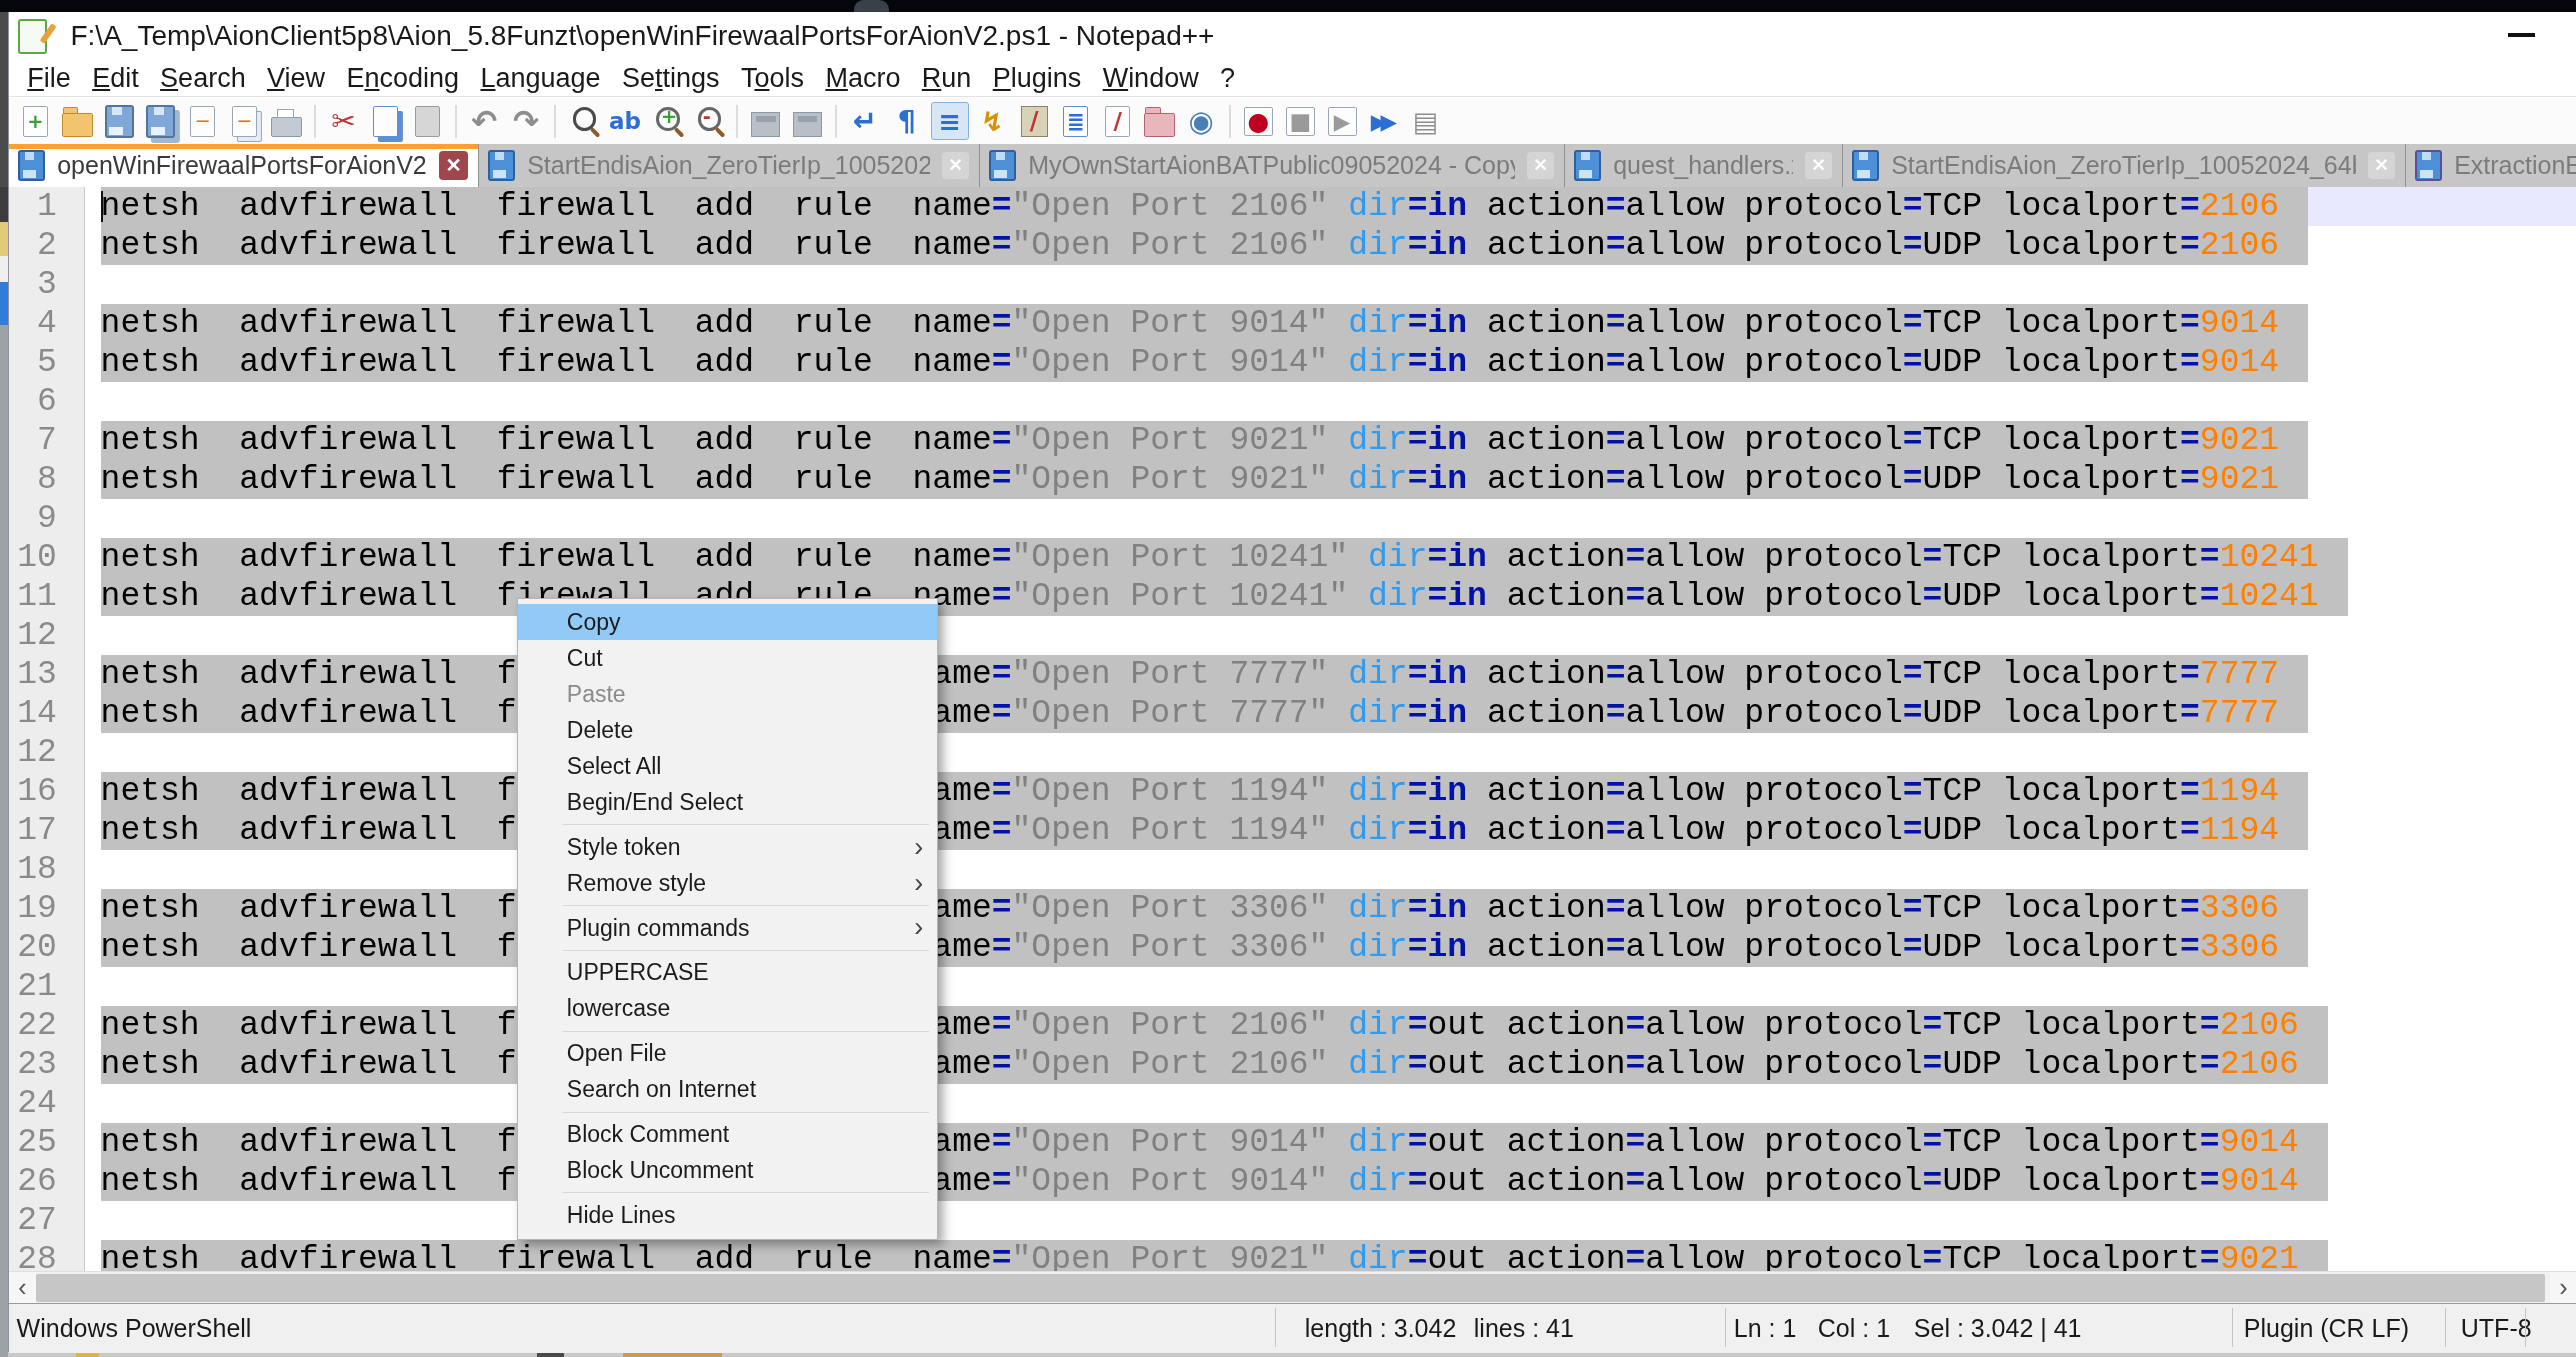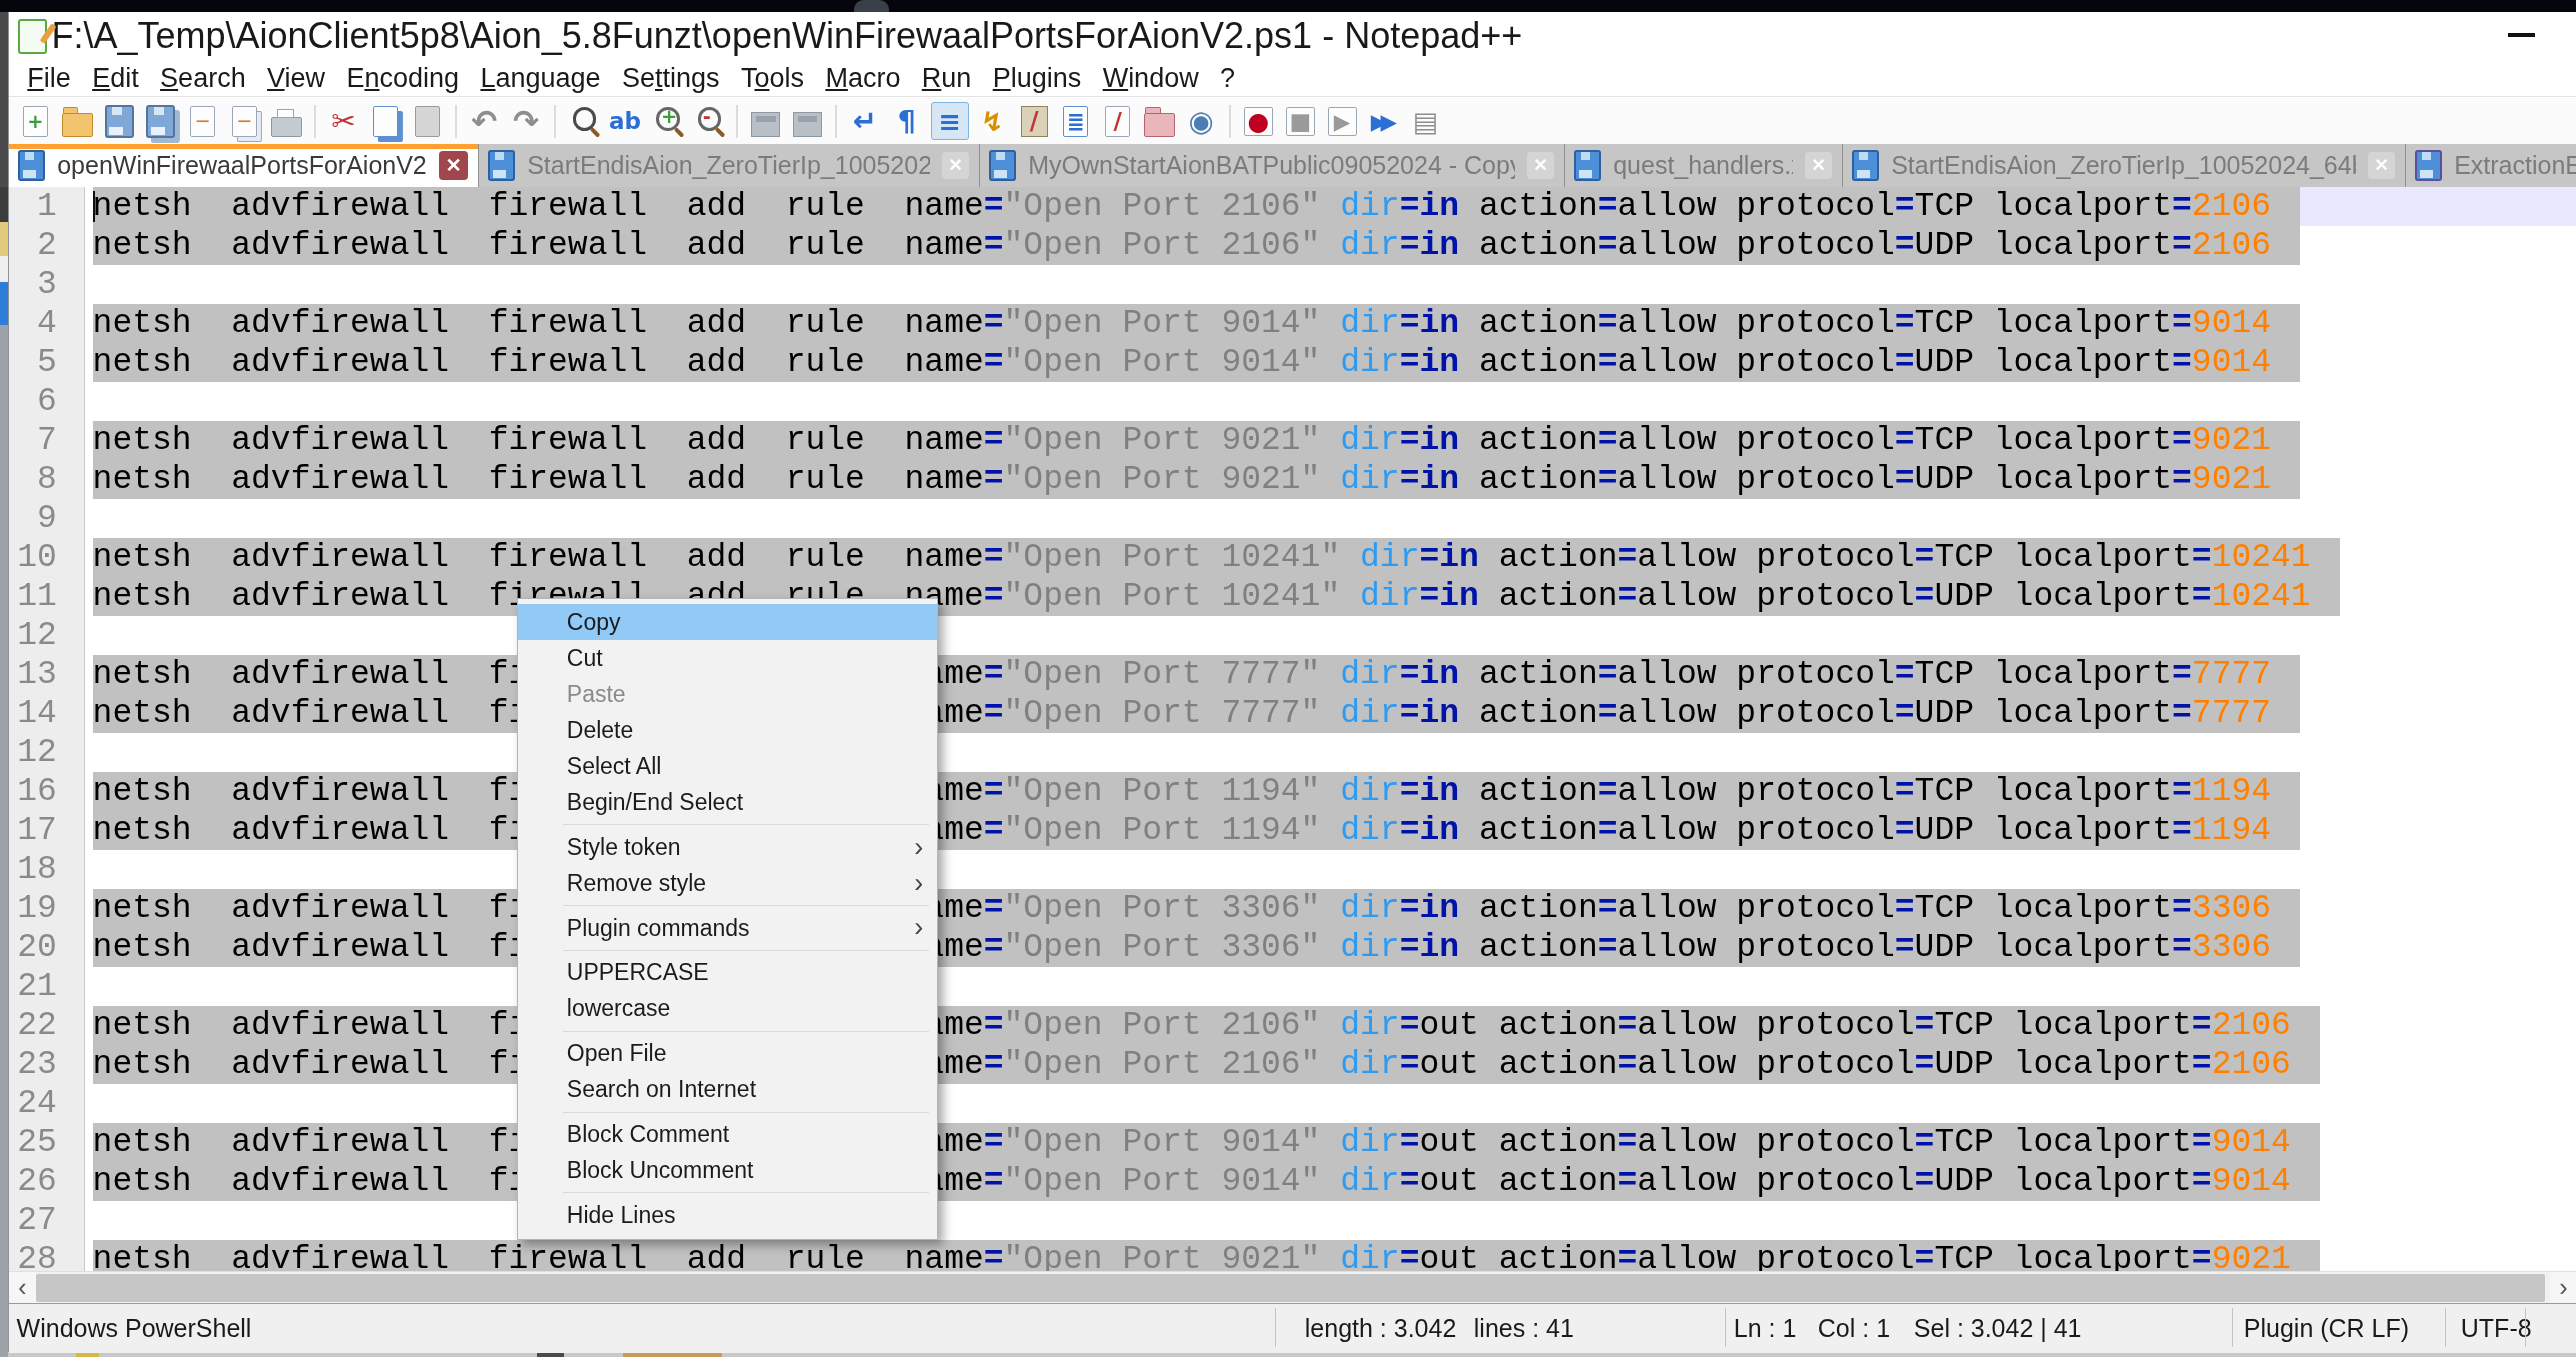--- a/index.html
+++ b/index.html
@@ -11,21 +11,21 @@
   #left-strip{position:absolute;left:0;top:11.7px;width:7.8px;height:1346px;background:#9DA2A8;}
   .lseg{position:absolute;left:0;width:7.8px;}
   #bottom-strip{position:absolute;left:7.8px;top:1352px;width:2568px;height:5.8px;background:#C9C9C9;}
   .bspeck{position:absolute;top:0;height:5.8px;}
   
   #win{position:absolute;left:7.8px;top:11.7px;width:2568px;height:1340px;background:#fff;border-left:1px solid #8E949C;}
   
   #titlebar{position:absolute;left:0;top:0;width:100%;height:49px;background:#FFFFFF;display:flex;align-items:center;}
   #app-icon{width:25px;height:31px;margin-left:9.7px;background:#F4FBF2;border:2.9px solid #5BA843;border-radius:2.9px;position:relative;}
   #app-icon::after{content:"";position:absolute;right:-5.8px;top:1.9px;width:5.8px;height:21.4px;background:#E8A13C;transform:rotate(35deg);border-radius:1.9px;}
-  #title-text{margin-left:4px;font-size:36px;color:#191919;white-space:nowrap;}
+  #title-text{margin-left:23px;font-size:28px;color:#191919;white-space:nowrap;}
   #min-btn{position:absolute;left:2499px;top:21.4px;width:27px;height:3.9px;background:#111;}
   
   #menubar{position:absolute;left:0;top:49px;width:100%;height:36px;background:#fff;display:flex;align-items:center;padding-left:7.8px;box-sizing:border-box;border-bottom:1px solid #E3E3E3;}
   .mitem{font-size:27px;color:#1A1A1A;padding:0 10.7px;white-space:nowrap;}
   .mitem u{text-decoration:underline;}
   
   #toolbar{position:absolute;left:0;top:86px;width:100%;height:47px;background:#FBFBFB;display:flex;align-items:center;padding-left:5.8px;box-sizing:border-box;}
   .tsep{width:1.9px;height:33px;background:#DCDCDC;margin:0 6.8px;}
   .ti{width:36px;height:36px;margin:0 2.9px;display:flex;align-items:center;justify-content:center;
       font-family:"DejaVu Sans",sans-serif;font-weight:bold;font-size:24px;border-radius:2.9px;position:relative;color:#888;}
@@ -59,21 +59,21 @@
   .tfloppy.purple{border-color:#5D4E9C;}
   .tclose{flex:none;width:27px;height:27px;border-radius:3.9px;background:#D5D5D5;color:#FFF;font-size:17.5px;font-weight:bold;
           display:flex;align-items:center;justify-content:center;margin-left:auto;}
   .tab.active .tclose{width:29px;height:29px;background:#A0474E;font-size:19.4px;}
   
   #editor{position:absolute;left:0;top:175px;width:100%;height:1084px;background:#fff;overflow:hidden;}
   .row{display:flex;height:39px;align-items:stretch;}
   .gut{flex:none;width:76px;background:#EDEDED;border-right:1px solid #C9C9C9;color:#8A8A8A;
        font-family:"Liberation Mono",monospace;font-size:33px;line-height:39px;text-align:right;padding-right:27px;box-sizing:border-box;}
   .foldm{flex:none;width:7.8px;background:#FFFFFF;}
-  .body{flex:1;position:relative;background:#fff;}
+  .body{flex:1;position:relative;background:#fff;margin-left:8px;}
   .row.caretline .body{background:#E8E8FF;}
   .selbg{position:absolute;left:0;top:0;bottom:0;background:#C1C1C1;}
   .code{position:relative;white-space:pre;font-family:"Liberation Mono",monospace;font-size:33px;line-height:39px;display:block;}
   .caret{position:absolute;left:0;top:3.9px;width:2.9px;height:31px;background:#111;z-index:3;}
   .tk-t{color:#000000;} .tk-o{color:#0012A8;font-weight:bold;} .tk-s{color:#808080;}
   .tk-c{color:#2E9AF0;} .tk-w{color:#0012A8;font-weight:bold;} .tk-n{color:#FF8000;}
   
   #ctxmenu{position:absolute;left:508px;top:586px;width:421px;background:#F2F2F2;border:1px solid #B5B5B5;
            box-shadow:4.9px 4.9px 9.7px rgba(0,0,0,.35);padding:5.8px 0;box-sizing:border-box;z-index:50;}
   .cmi{height:36px;display:flex;align-items:center;padding-left:49px;padding-right:13.6px;font-size:23px;color:#1B1B1B;position:relative;}

